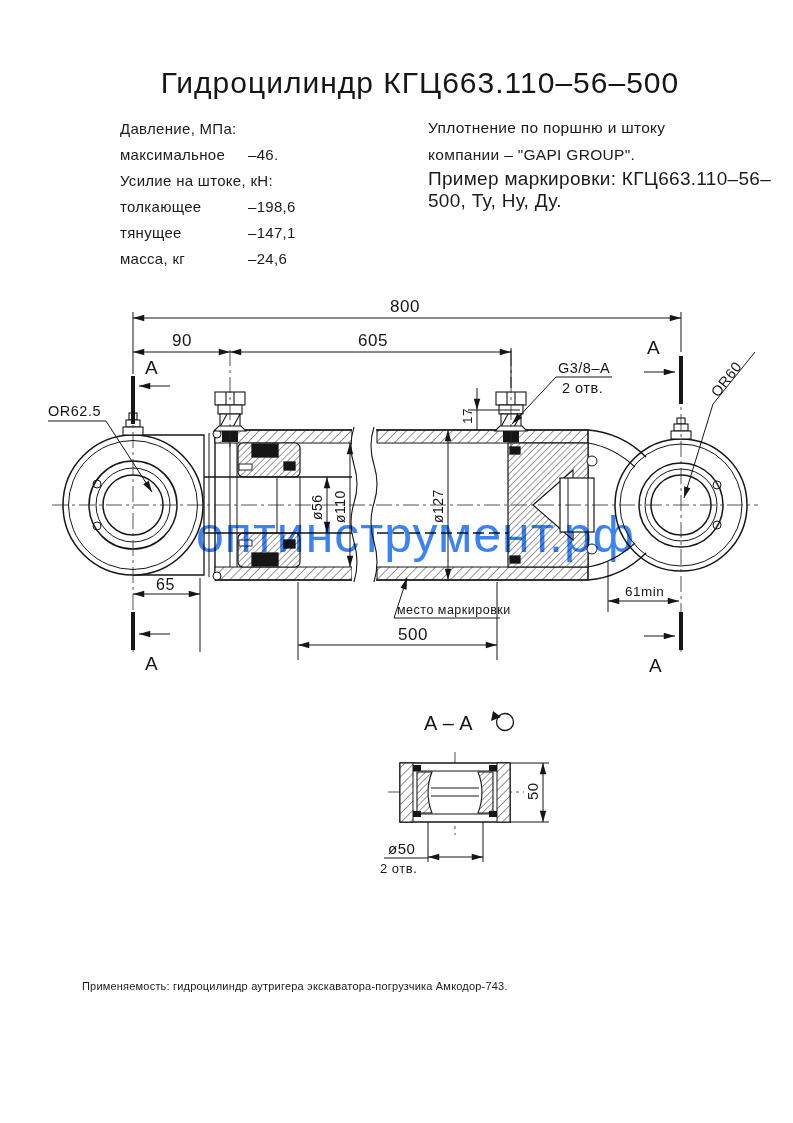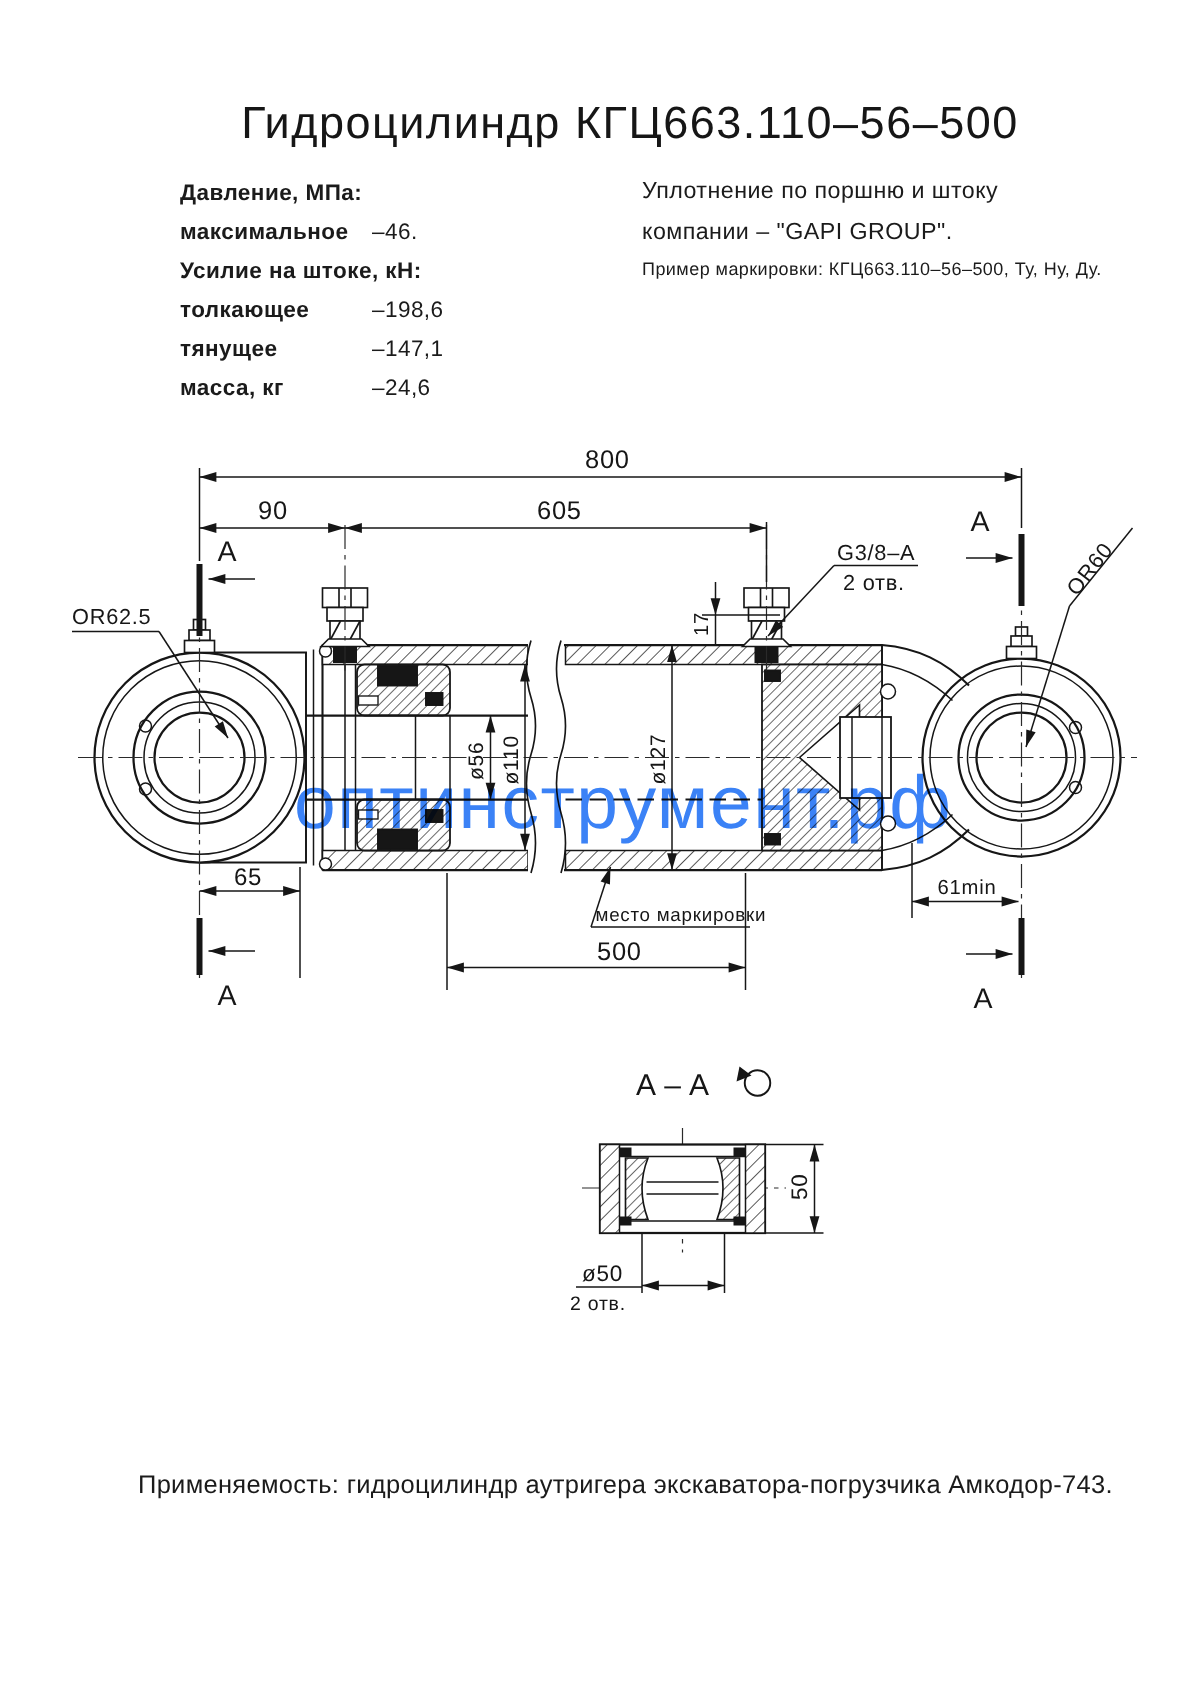--- a/index.html
+++ b/index.html
@@ -2,24 +2,24 @@
 <html><head>
 <meta charset="utf-8">
 <style>
   html,body{margin:0;padding:0;background:#fff;}
   #page{position:relative;width:786px;height:1123px;background:#fff;overflow:hidden;
         font-family:"Liberation Sans",sans-serif;color:#1b1b1b;}
   .title{position:absolute;left:0;top:66px;width:840px;text-align:center;
          font-size:30px;letter-spacing:1px;color:#161616;}
   .specs{position:absolute;left:120px;top:116px;font-size:15px;letter-spacing:.3px;}
   .spec-row{height:26px;line-height:26px;white-space:nowrap;}
-  .spec-label{display:inline-block;width:128px;font-weight:bold;}
+  .spec-label{display:inline-block;width:128px;}
   .seal{position:absolute;left:417px;top:114px;font-size:15.5px;letter-spacing:.3px;line-height:27px;margin-left:11px;}
-  .seal .small{font-size:12px;line-height:22px;}
-  .footer{position:absolute;left:92px;top:980px;font-size:17px;letter-spacing:.2px;}
+  .seal .small{font-size:19px;line-height:22px;}
+  .footer{position:absolute;left:82px;top:980px;font-size:11px;letter-spacing:.2px;}
   .watermark{position:absolute;left:196px;top:506px;font-size:50px;letter-spacing:1px;
              color:#3b82f6;mix-blend-mode:multiply;z-index:6;white-space:nowrap;}
   svg{position:absolute;left:0;top:0;z-index:2;}
   svg text{font-family:"Liberation Sans",sans-serif;fill:#161616;letter-spacing:.5px;}
 </style>
 </head>
 <body>
 
 <div id="page">
 

